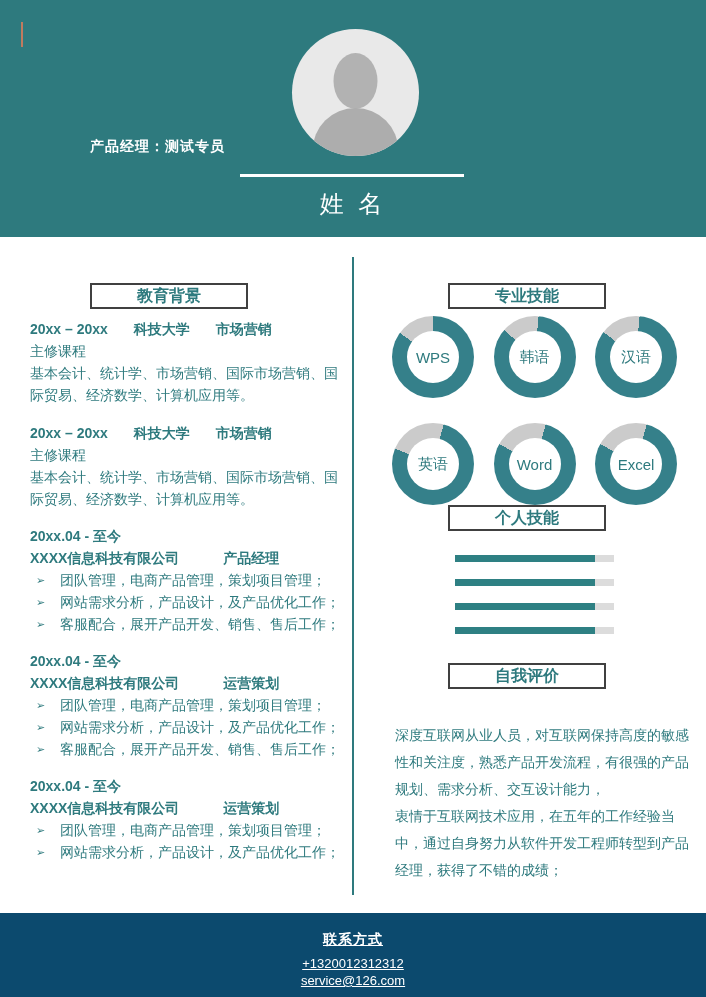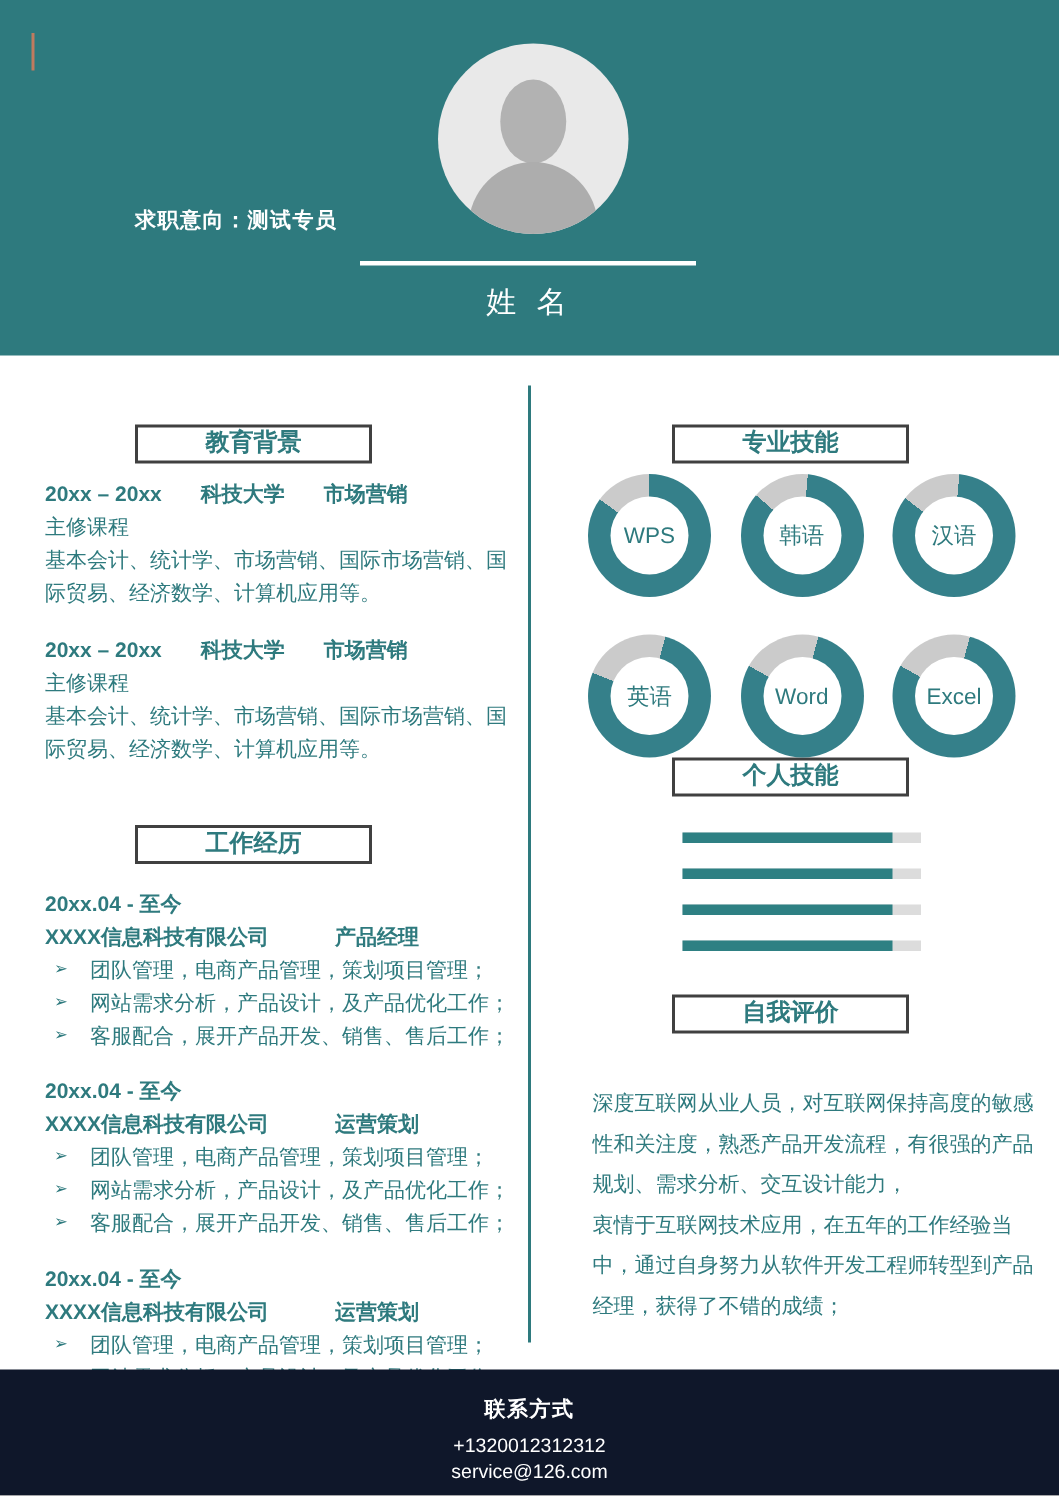--- a/index.html
+++ b/index.html
@@ -7,21 +7,21 @@
     position:relative;width:706px;height:997px;margin:0 auto;background:#ffffff;
     font-family:"Liberation Sans","DejaVu Sans",sans-serif;overflow:hidden;
   }
   
   .header{position:absolute;left:0;top:0;width:706px;height:237px;background:#2E7A7E;}
   .cursor-mark{position:absolute;left:21px;top:22px;width:2px;height:25px;background:#C07B5F;}
   .objective{position:absolute;left:90px;top:138px;color:#ffffff;font-size:14px;font-weight:bold;letter-spacing:1px;}
   .avatar{position:absolute;left:292px;top:29px;width:127px;height:127px;border-radius:50%;background:#E9E9E9;overflow:hidden;}
   .avatar svg{position:absolute;left:0;top:0;}
   .name-line{position:absolute;left:240px;top:174px;width:224px;height:3px;background:#ffffff;}
-  .name{position:absolute;left:0;top:188px;width:706px;text-align:center;color:#ffffff;font-size:20px;letter-spacing:4px;}
+  .name{position:absolute;left:0;top:188px;width:706px;text-align:center;color:#ffffff;font-size:24px;letter-spacing:4px;}
   
   .divider{position:absolute;left:352px;top:257px;width:2px;height:638px;background:#2E7A7E;}
   
   .col-left{position:absolute;left:30px;top:283px;width:315px;color:#2E7A7E;font-size:14px;}
   .col-right{position:absolute;left:392px;top:283px;width:302px;color:#2E7A7E;font-size:14px;}
   .title-box{
     box-sizing:border-box;border:2px solid #404040;height:26px;line-height:22px;
     text-align:center;font-size:16px;font-weight:bold;color:#2E7A7E;
   }
   .col-left .title-box{margin-left:60px;width:158px;}
@@ -47,33 +47,33 @@
   
   .pskill-title{}
   .bars{margin-left:63px;margin-top:24px;width:159px;}
   .bar{height:7px;background:#DCDCDC;margin-bottom:17px;}
   .bar-fill{height:7px;background:#2E8083;}
   
   .eval-title{margin-top:29px;}
   .eval-text{margin:33px 0 0 3px;width:298px;line-height:27px;font-size:14px;}
   .eval-text p{margin:0;}
   
-  .footer{position:absolute;left:0;top:913px;width:706px;height:84px;background:#0f172a;color:#ffffff;text-align:center;}
+  .footer{position:absolute;left:0;top:913px;width:706px;height:84px;background:#0c4a6e;color:#ffffff;text-align:center;text-decoration:underline;}
   .footer-title{margin-top:18px;font-size:14px;font-weight:bold;letter-spacing:1px;}
   .footer-phone{margin-top:7px;font-size:13px;}
   .footer-email{margin-top:2px;font-size:13px;}
 </style>
 </head>
 <body>
 
 <div class="page">
 
   <div class="header">
     <div class="cursor-mark"></div>
-    <div class="objective"><span>求职意向：</span><span>测试专员</span></div>
+    <div class="objective"><span>产品经理：</span><span>测试专员</span></div>
     <div class="avatar">
       <svg width="127" height="127" viewBox="0 0 127 127">
         <ellipse cx="63.5" cy="52" rx="22" ry="28" fill="#B2B2B2"></ellipse>
         <ellipse cx="63.5" cy="122" rx="43" ry="43" fill="#ADADAD"></ellipse>
       </svg>
     </div>
     <div class="name-line"></div>
     <div class="name">姓 名</div>
   </div>
 
@@ -96,21 +96,20 @@
     <div class="edu-head">
       <span>20xx – 20xx</span>
       <span>科技大学</span>
       <span>市场营销</span>
     </div>
     <div class="edu-course-label">主修课程</div>
     <p class="edu-courses">基本会计、统计学、市场营销、国际市场营销、国际贸易、经济数学、计算机应用等。</p>
   </div>
 </div>
 
-    <div class="title-box work-title">工作经历</div>
     <div id="work-list">
   <div class="work-entry">
     <div class="work-period">20xx.04 - 至今</div>
     <div class="work-company">
       <span>XXXX信息科技有限公司</span>
       <span>产品经理</span>
     </div>
     <div>
             <div class="work-bullet">
               <span class="marker">➢</span>

